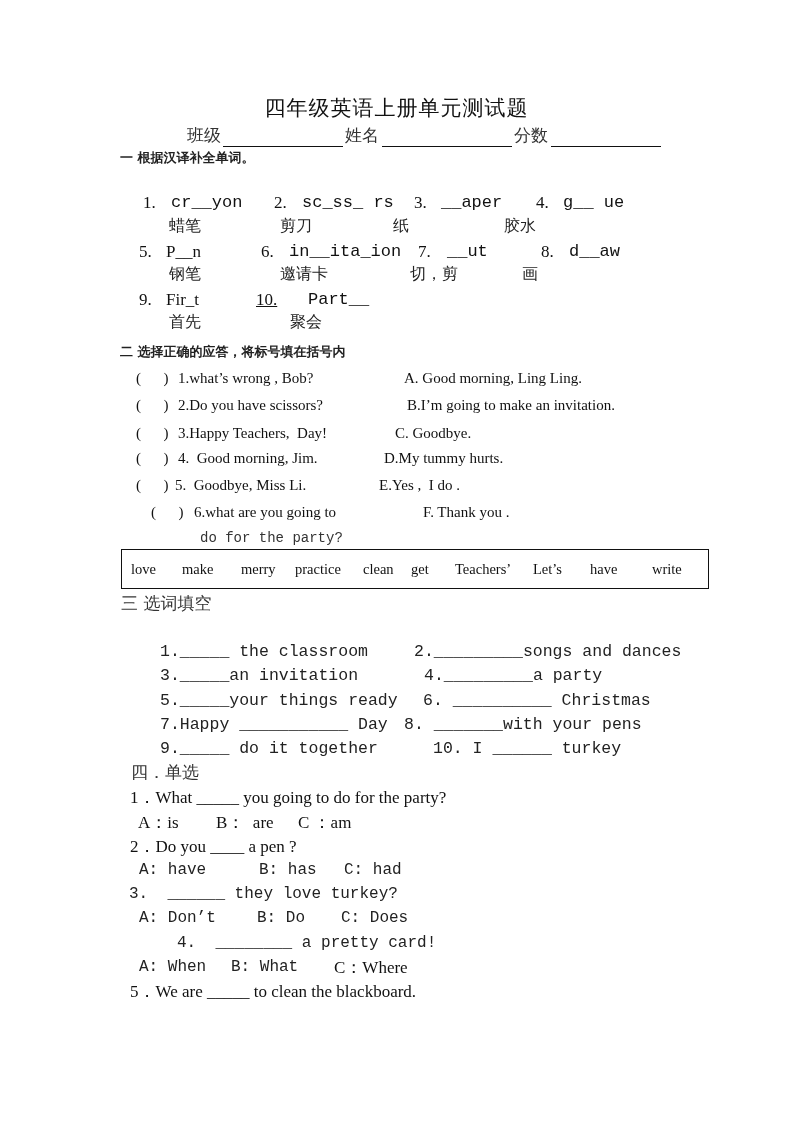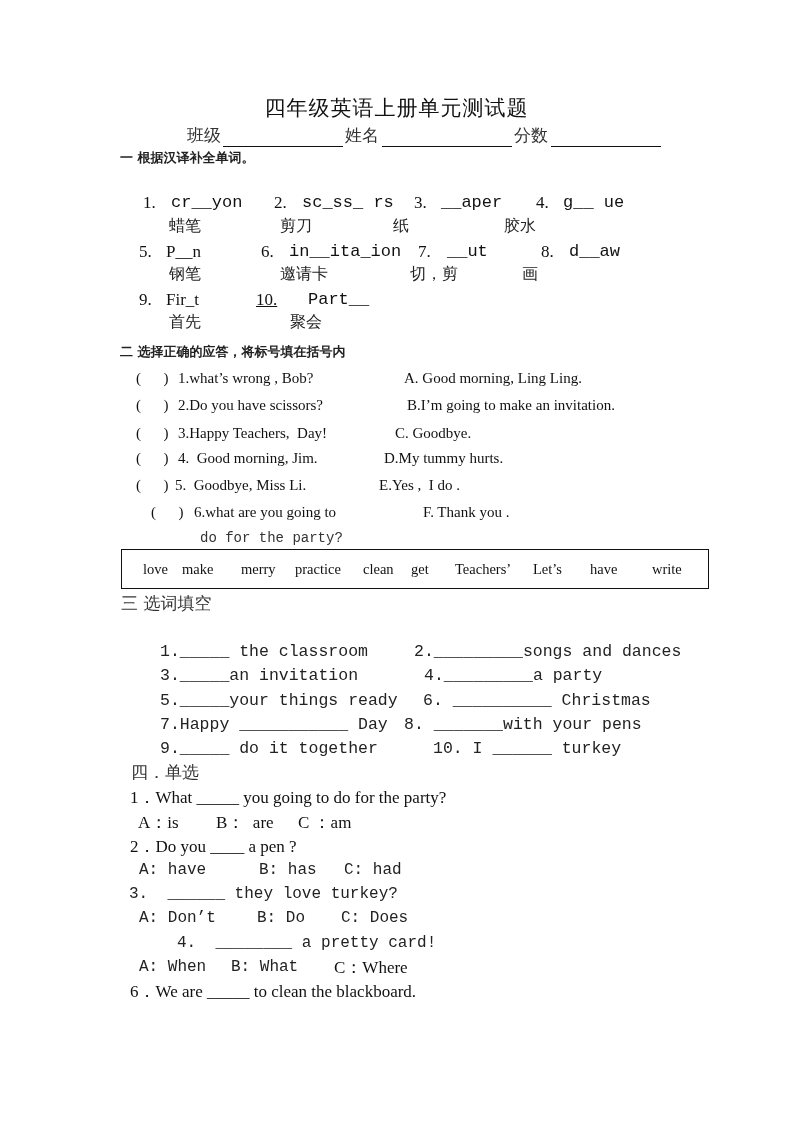--- a/index.html
+++ b/index.html
@@ -108,21 +108,21 @@
 <div>
   <span class="abs serif s2" style="left:404px; top:371px;">A. Good morning, Ling Ling.</span>
   <span class="abs serif s2" style="left:407px; top:398px;">B.I’m going to make an invitation.</span>
   <span class="abs serif s2" style="left:395px; top:426px;">C. Goodbye.</span>
   <span class="abs serif s2" style="left:384px; top:451px;">D.My tummy hurts.</span>
   <span class="abs serif s2" style="left:379px; top:478px;">E.Yes ,  I do .</span>
   <span class="abs serif s2" style="left:423px; top:505px;">F. Thank you .</span>
 </div>
 
 <div id="word-box">
-  <span class="bank-word serif" style="left:9px;margin-left:12px;">love</span>
+  <span class="bank-word serif" style="left:9px;">love</span>
   <span class="bank-word serif" style="left:60px;">make</span>
   <span class="bank-word serif" style="left:119px;">merry</span>
   <span class="bank-word serif" style="left:173px;">practice</span>
   <span class="bank-word serif" style="left:241px;">clean</span>
   <span class="bank-word serif" style="left:289px;">get</span>
   <span class="bank-word serif" style="left:333px;">Teachers’</span>
   <span class="bank-word serif" style="left:411px;">Let’s</span>
   <span class="bank-word serif" style="left:468px;">have</span>
   <span class="bank-word serif" style="left:530px;">write</span>
 </div>
@@ -158,14 +158,14 @@
   <span class="abs mono s4-mono" style="left:129px; top:886px;">3.  ______ they love turkey?</span>
   <span class="abs mono s4-mono" style="left:139px; top:910px;">A: Don’t</span>
   <span class="abs mono s4-mono" style="left:257px; top:910px;">B: Do</span>
   <span class="abs mono s4-mono" style="left:341px; top:910px;">C: Does</span>
 
   <span class="abs mono s4-mono" style="left:129px; top:935px;margin-left:48px;">4.  ________ a pretty card!</span>
   <span class="abs mono s4-mono" style="left:139px; top:959px;">A: When</span>
   <span class="abs mono s4-mono" style="left:231px; top:959px;">B: What</span>
   <span class="abs serif s4" style="left:334px; top:959px;">C：Where</span>
 
-  <span class="abs serif s4" style="left:130px; top:983px;">6．We are _____ to clean the blackboard.</span>
+  <span class="abs serif s4" style="left:130px; top:983px;">5．We are _____ to clean the blackboard.</span>
 </div>
 
 </body></html>

